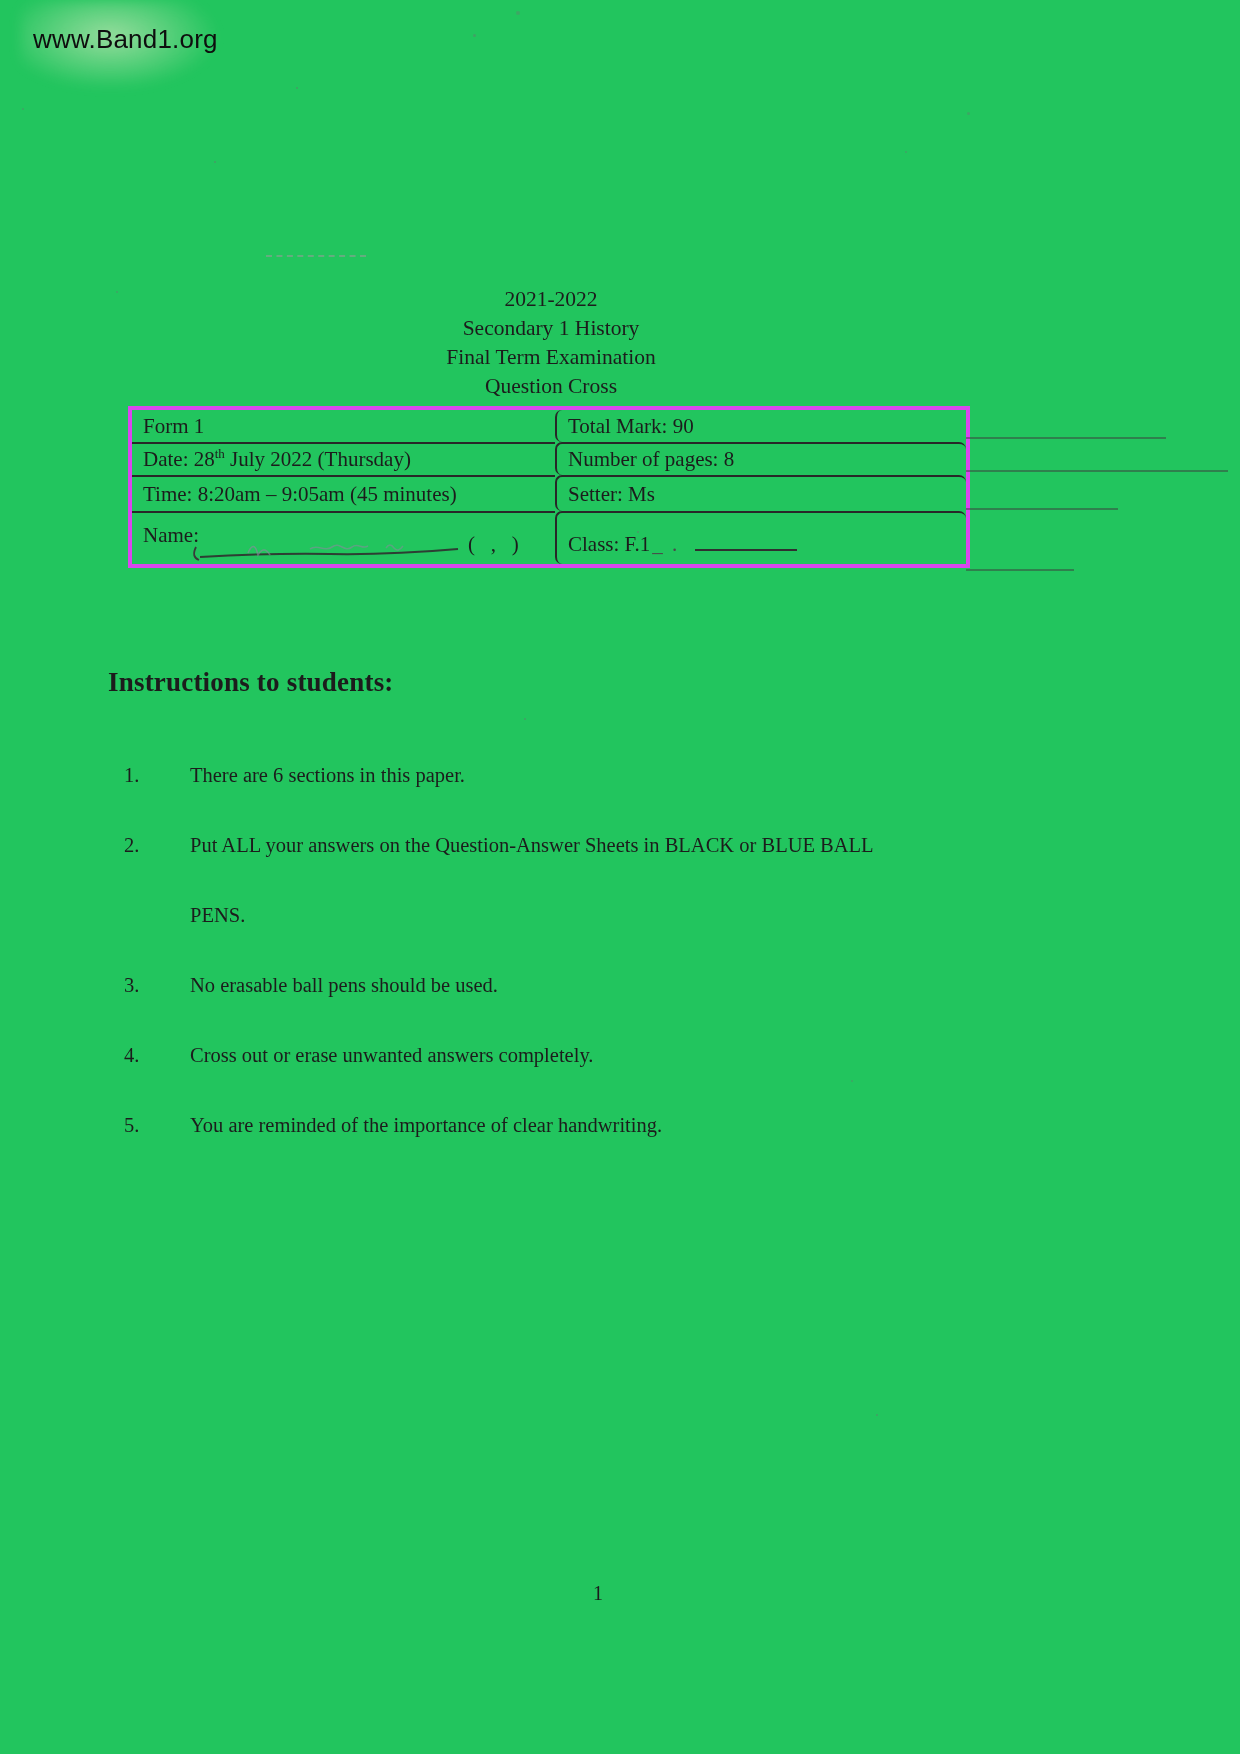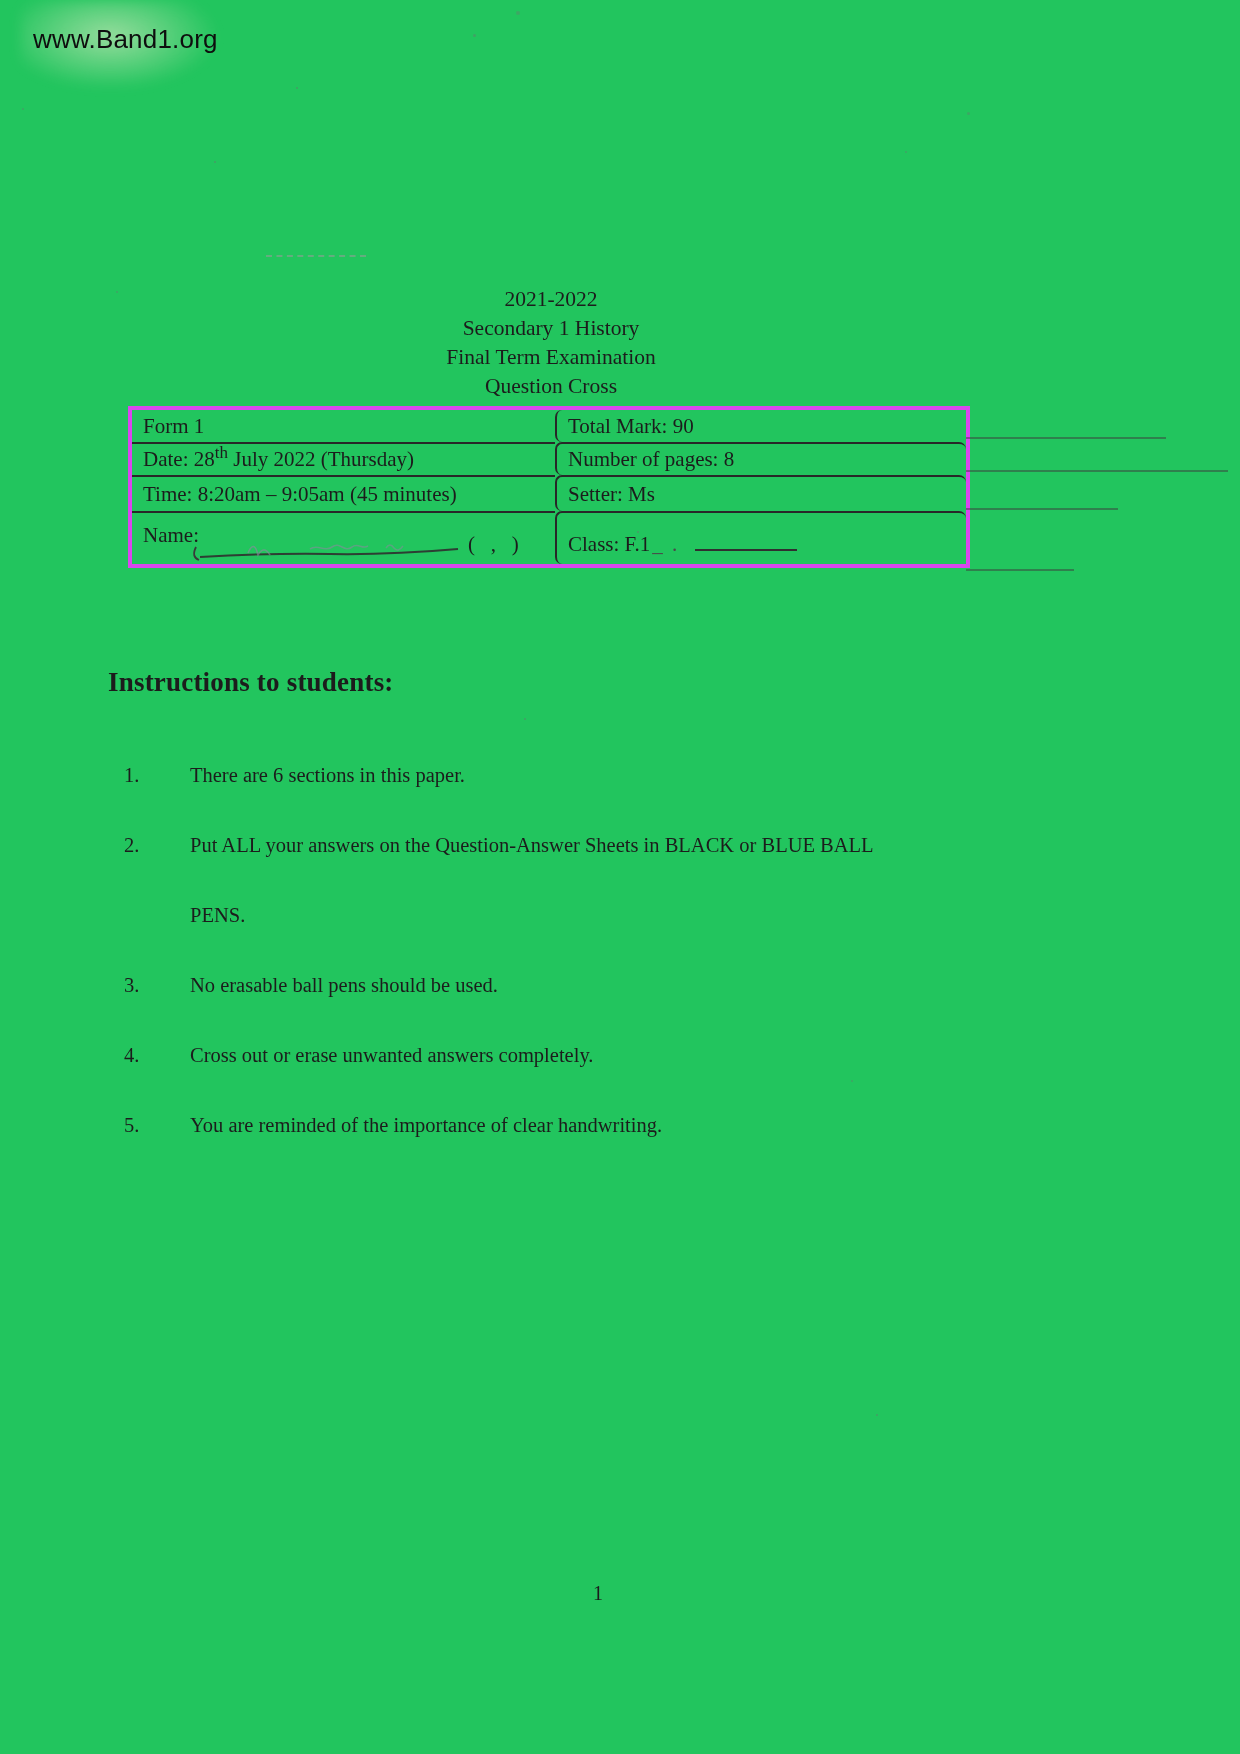--- a/index.html
+++ b/index.html
@@ -31,21 +31,21 @@
     box-sizing:border-box;border:4px solid #d946ef;
     display:grid;grid-template-columns:423px 1fr;grid-template-rows:32px 33px 36px 1fr;
     font-size:21px;
   }
   .cell{
     box-sizing:border-box;padding-left:11px;
     display:flex;align-items:center;
   }
   .cell.r2,.cell.r3,.cell.r4{border-top:2px solid #282828;}
   .cell.c2{border-left:2px solid #282828;border-radius:7px;}
-  .cell sup{font-size:17px;line-height:0;}
+  .cell sup{font-size:13px;line-height:0;}
   .cell.blankrow{position:relative;padding:0;}
   .name-label{position:absolute;left:11px;bottom:16px;}
   .name-scribble{position:absolute;left:58px;bottom:1px;}
   .name-paren{position:absolute;left:336px;bottom:7px;white-space:pre;}
   .class-line{position:absolute;left:11px;bottom:7px;display:flex;align-items:baseline;}
   .class-mark{color:#4a4a4a;margin-left:2px;letter-spacing:2px;}
   .class-rule{display:inline-block;width:102px;border-bottom:2px solid #303030;height:14px;margin-left:16px;}
   .streak{position:absolute;height:2px;background:#3c3c3c;opacity:.5;}
   .dashmark{position:absolute;width:100px;border-top:2px dashed #9a9a9a;opacity:.55;}
   .speck{position:absolute;background:#6f6f6f;border-radius:50%;}

